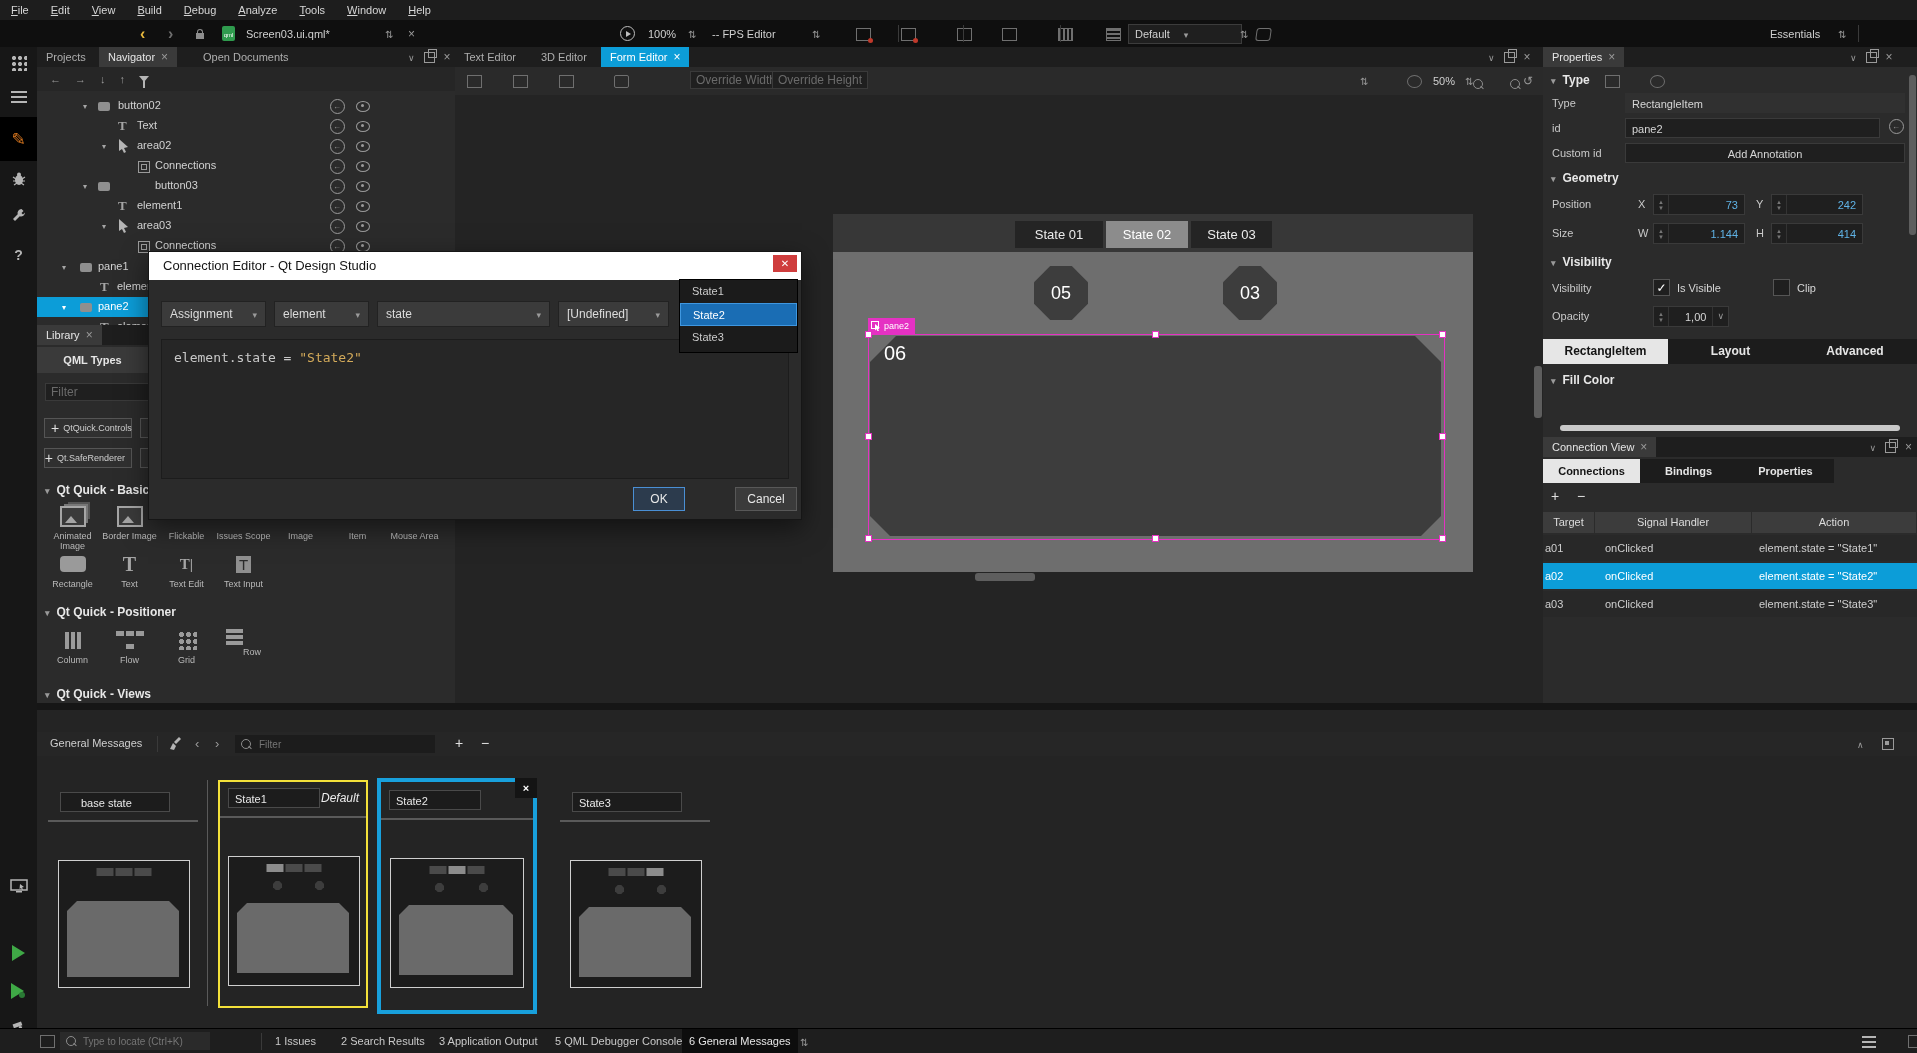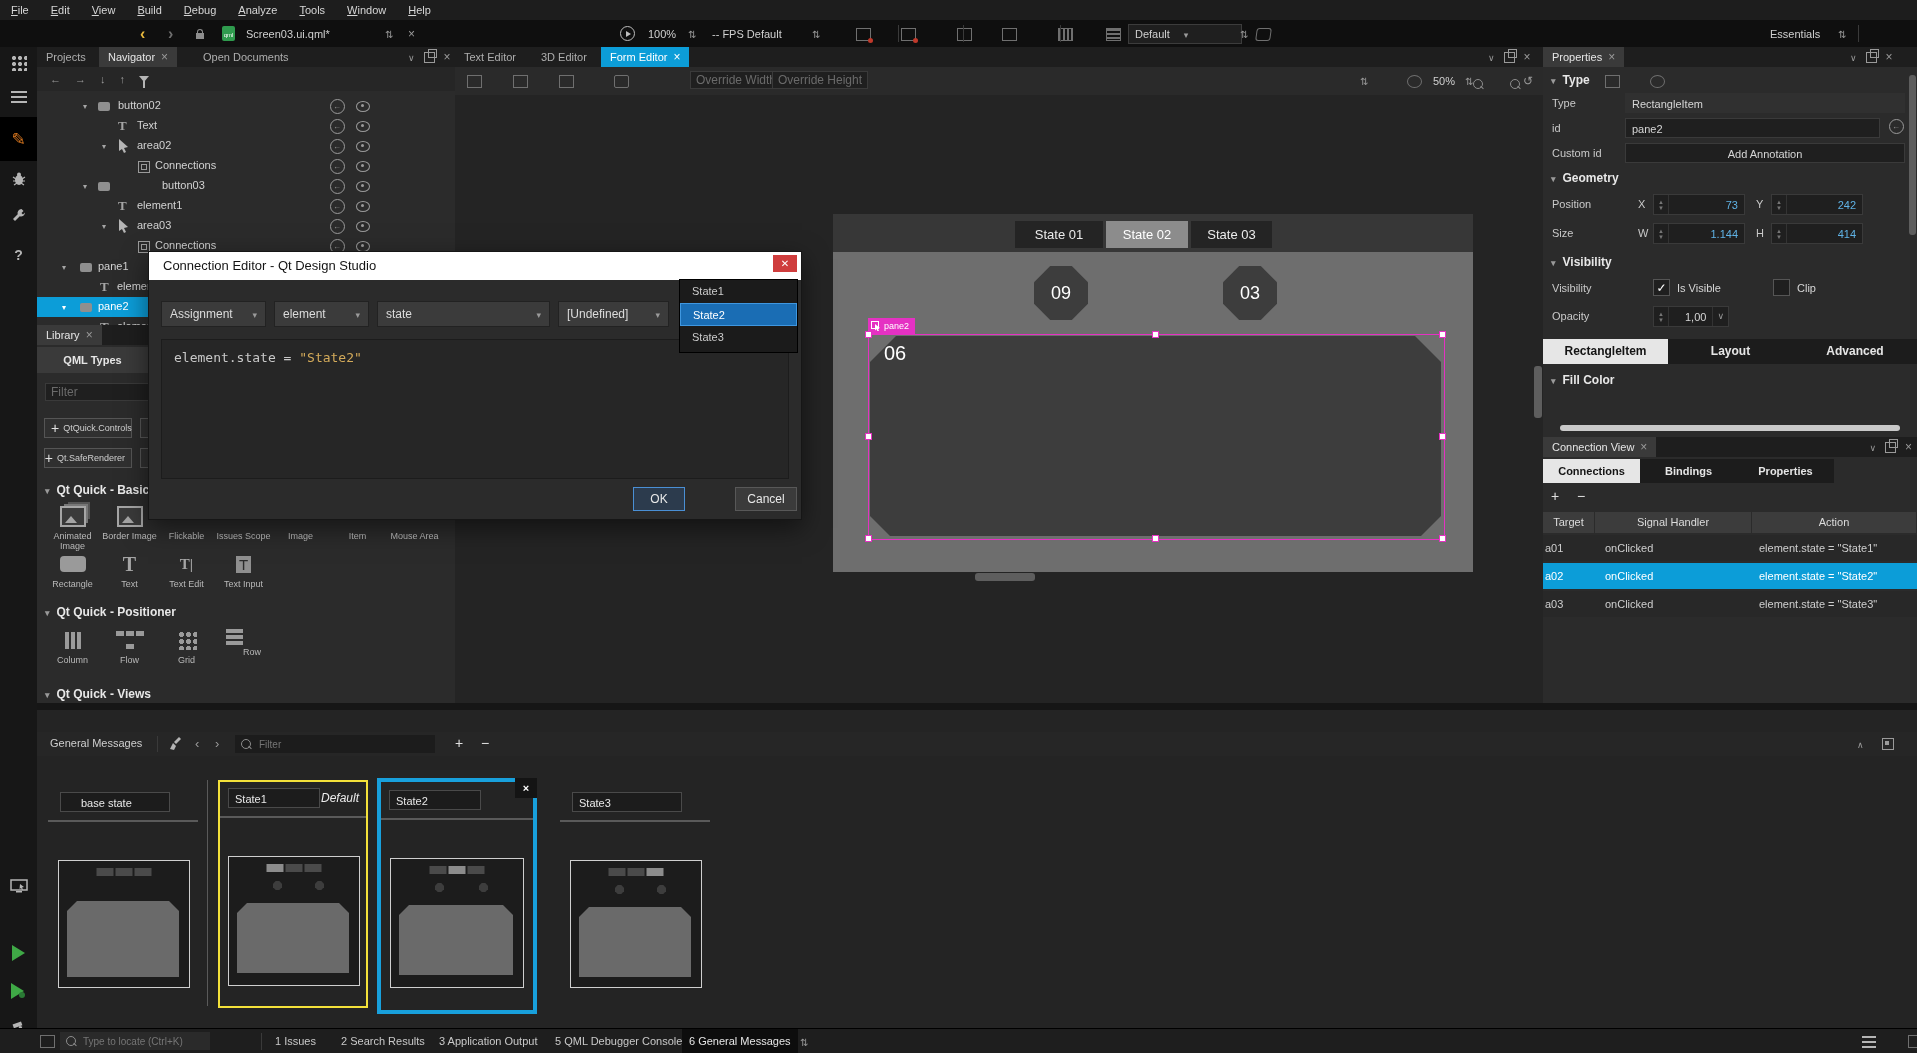--- a/index.html
+++ b/index.html
@@ -195,21 +195,21 @@
     <span class="abs g g-back" style="left:140px;top:6px;"></span>
     <span class="abs g g-fwd" style="left:168px;top:6px;"></span>
     <span class="abs lock" style="left:196px;top:6px;"></span>
     <span class="abs qmldoc" style="left:222px;top:6px;">qml</span>
     <span class="abs tb-txt" style="left:246px;top:8px;">Screen03.ui.qml*</span>
     <span class="abs g g-stepper" style="left:385px;top:9px;"></span>
     <span class="abs g g-x" style="left:408px;top:8px;"></span>
     <span class="abs playcirc" style="left:620px;top:6px;"></span>
     <span class="abs tb-txt" style="left:648px;top:8px;">100%</span>
     <span class="abs g g-stepper" style="left:688px;top:9px;"></span>
-    <span class="abs tb-txt" style="left:712px;top:8px;">-- FPS Default</span>
+    <span class="abs tb-txt" style="left:712px;top:8px;">-- FPS Editor</span>
     <span class="abs g g-stepper" style="left:812px;top:9px;"></span>
     <span class="abs tbico red" style="left:845px;top:8px;"></span>
     <span class="abs tbico red" style="left:872px;top:8px;"></span>
     <span class="abs vsep" style="left:898px;top:5px;height:17px;"></span>
     <span class="abs tbico" style="left:910px;top:8px;"></span>
     <span class="abs tbico" style="left:937px;top:8px;"></span>
     <span class="abs vsep" style="left:963px;top:5px;height:17px;"></span>
     <span class="abs tbico fill3" style="left:975px;top:8px;"></span>
     <span class="abs tbico hbars" style="left:1005px;top:8px;"></span>
     <span class="abs tbico" style="left:1035px;top:8px;background:repeating-linear-gradient(90deg,#6f6f6f 0 4px,transparent 4px 7px),repeating-linear-gradient(#6f6f6f 0 4px,transparent 4px 7px);"></span>
@@ -330,21 +330,21 @@
     </div>
     <div class="trow" style="top:65px;">
       <span class="i-chip" style="left:101px;"></span>
         <span class="tlabel" style="left:118px;">Connections</span>
       <span class="exp" style="position:absolute;left:293px;top:3px;"></span>
         <span class="eye" style="position:absolute;left:319px;top:5px;"></span>
     </div>
     <div class="trow" style="top:85px;">
       <span class="tarrow" style="left:46px;">▾</span>
         <span class="i-rect" style="left:61px;"></span>
-        <span class="tlabel" style="left:77px;padding-left:48px;">button03</span>
+        <span class="tlabel" style="left:70px;padding-left:48px;">button03</span>
       <span class="exp" style="position:absolute;left:293px;top:3px;"></span>
         <span class="eye" style="position:absolute;left:319px;top:5px;"></span>
     </div>
     <div class="trow" style="top:105px;">
       <span class="i-T" style="left:81px;">T</span>
         <span class="tlabel" style="left:100px;">element1</span>
       <span class="exp" style="position:absolute;left:293px;top:3px;"></span>
         <span class="eye" style="position:absolute;left:319px;top:5px;"></span>
     </div>
     <div class="trow" style="top:125px;">
@@ -465,21 +465,21 @@
     <span class="abs g g-undo" style="left:1068px;top:8px;"></span>
   </div>
 
   <div class="abs canvas">
     <div class="artboard">
       <div class="strip">
         <span class="stbtn" style="left:182px;width:88px;">State 01</span>
         <span class="stbtn active" style="left:273px;width:82px;">State 02</span>
         <span class="stbtn" style="left:358px;width:81px;">State 03</span>
       </div>
-      <div class="octa" style="left:201px;top:52px;">09</div>
+      <div class="octa" style="left:201px;top:52px;">05</div>
       <div class="octa" style="left:390px;top:52px;">03</div>
       <div class="pane-inner" style="left:37px;top:122px;width:571px;height:200px;">
         <span style="position:absolute;left:14px;top:6px;font-size:20px;color:#fff;">06</span>
       </div>
       <div class="pane-sel" style="left:35px;top:120px;width:575px;height:204px;"></div>
       <div class="pane-tag" style="left:35px;top:104px;">
         <svg width="10" height="10" viewBox="0 0 10 10">
             <rect x="0.5" y="0.5" width="7" height="7" fill="none" stroke="#fff"></rect>
             <path d="M4 3l5 4-2.2.4L8 10l-1.4.5-1-2.4L4 9.5z" fill="#fff"></path>
           </svg>

